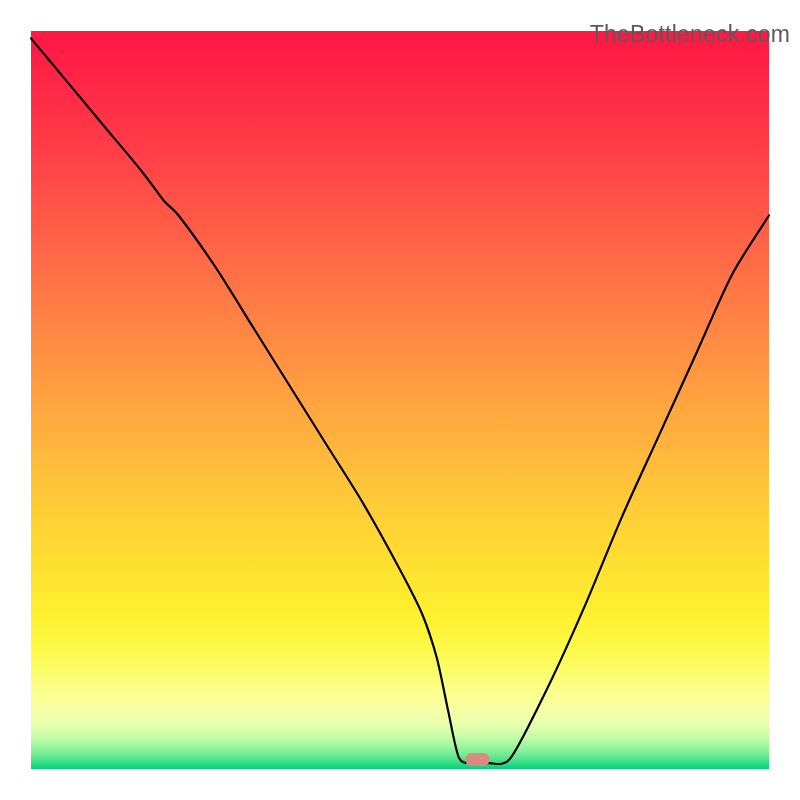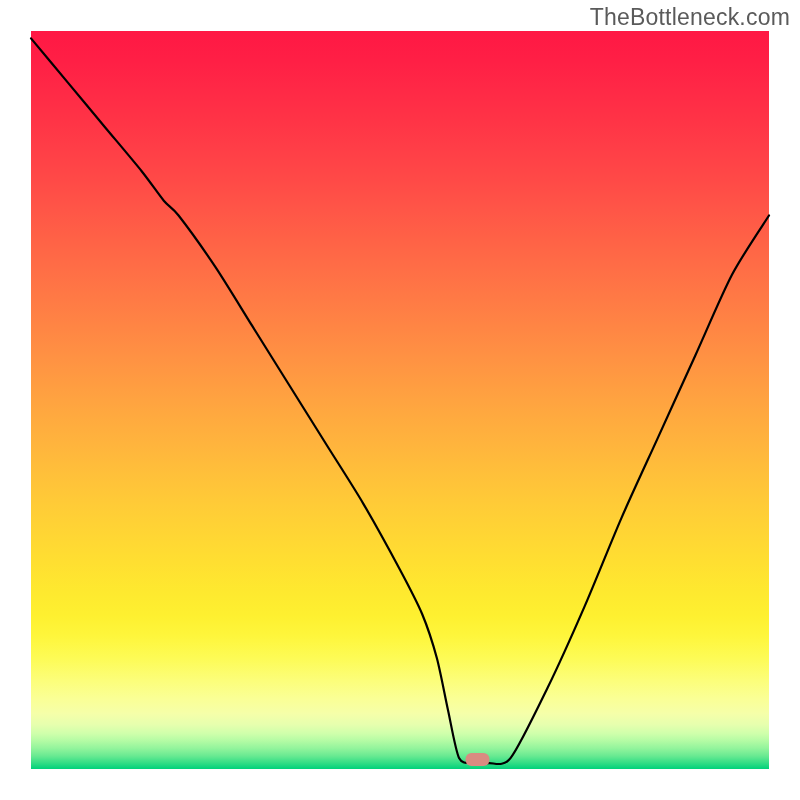--- a/index.html
+++ b/index.html
@@ -11,21 +11,21 @@
     background: #ffffff;
     font-family: Arial, Helvetica, sans-serif;
   }
   .chart-container {
     position: relative;
     width: 800px;
     height: 800px;
   }
   .watermark {
     position: absolute;
-    top: 4px;
+    top: 21px;
     right: 10px;
     color: #5a5a5a;
     font-size: 23px;
     font-weight: 400;
     letter-spacing: 0.2px;
     z-index: 10;
   }
   svg {
     display: block;
   }

